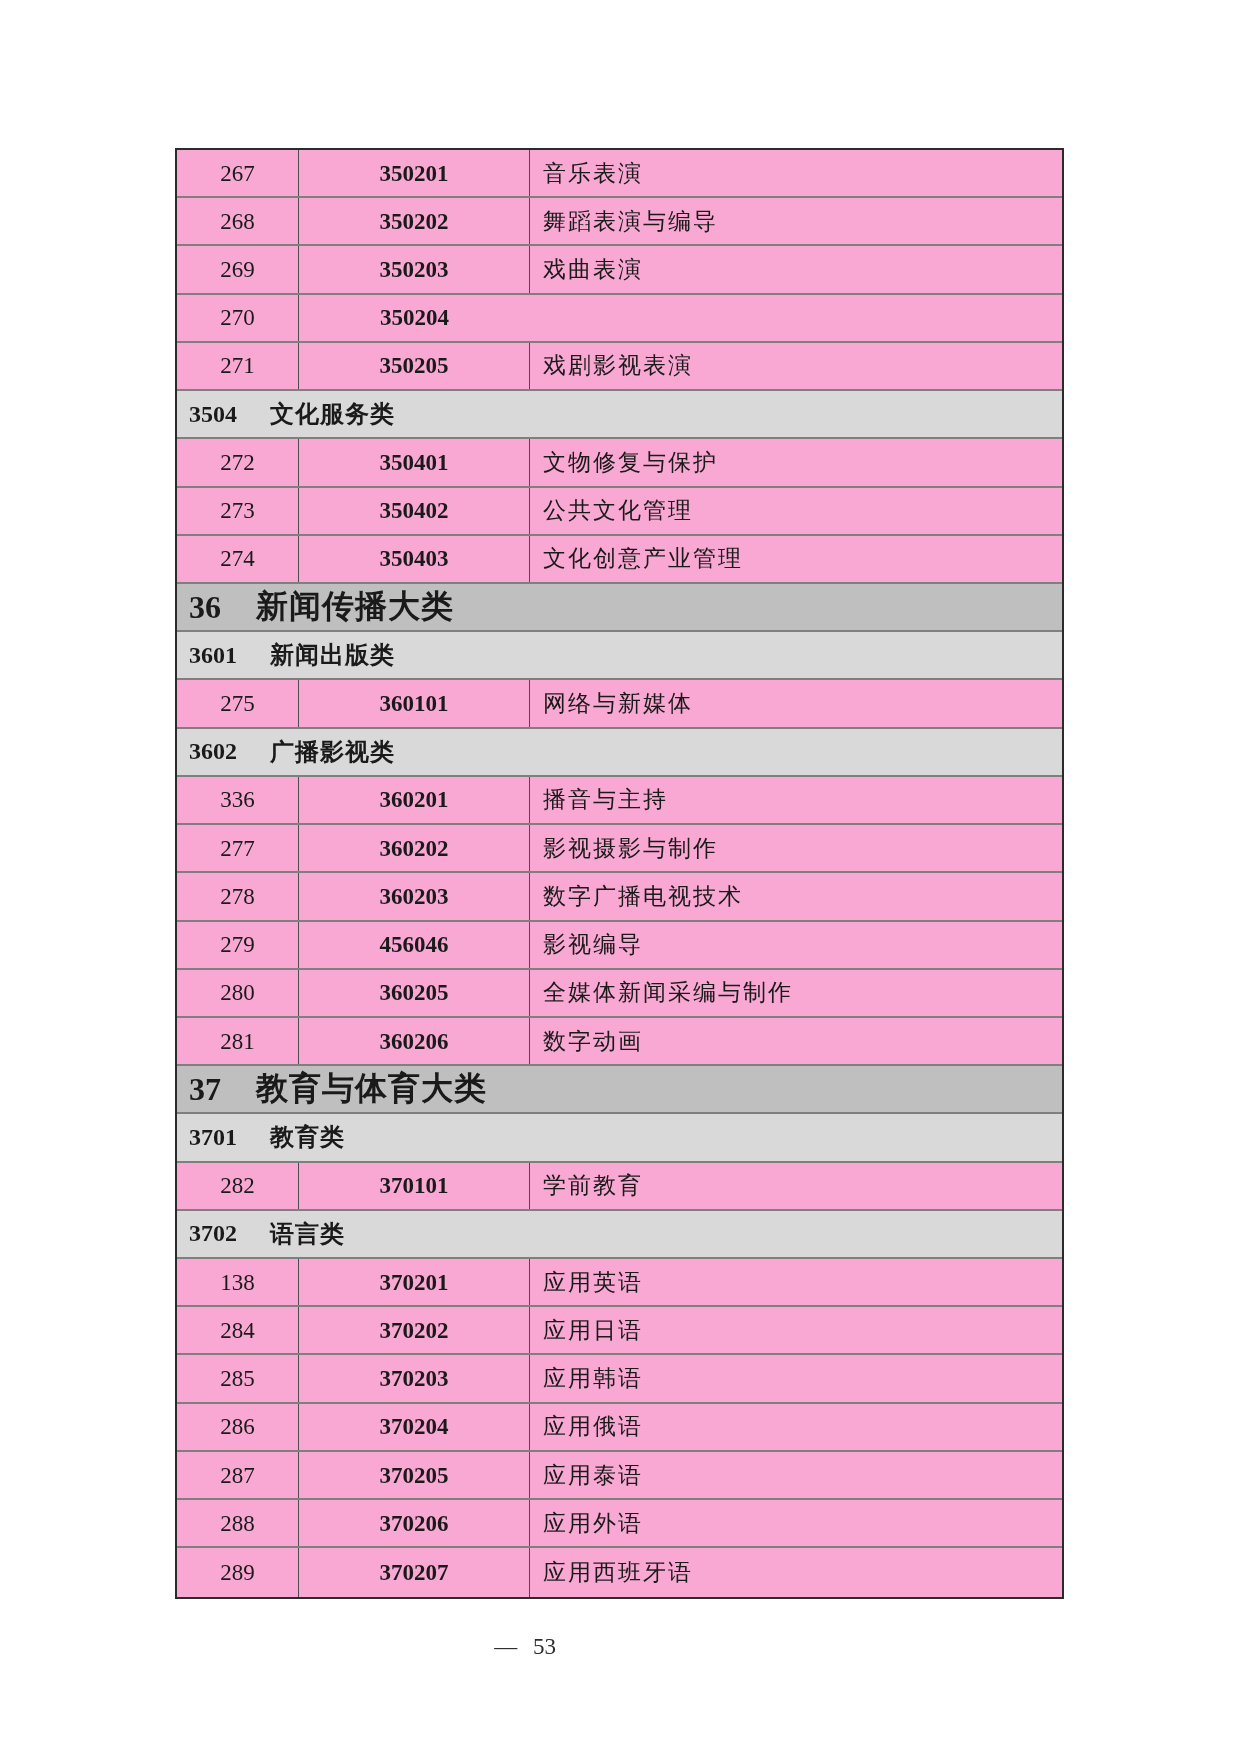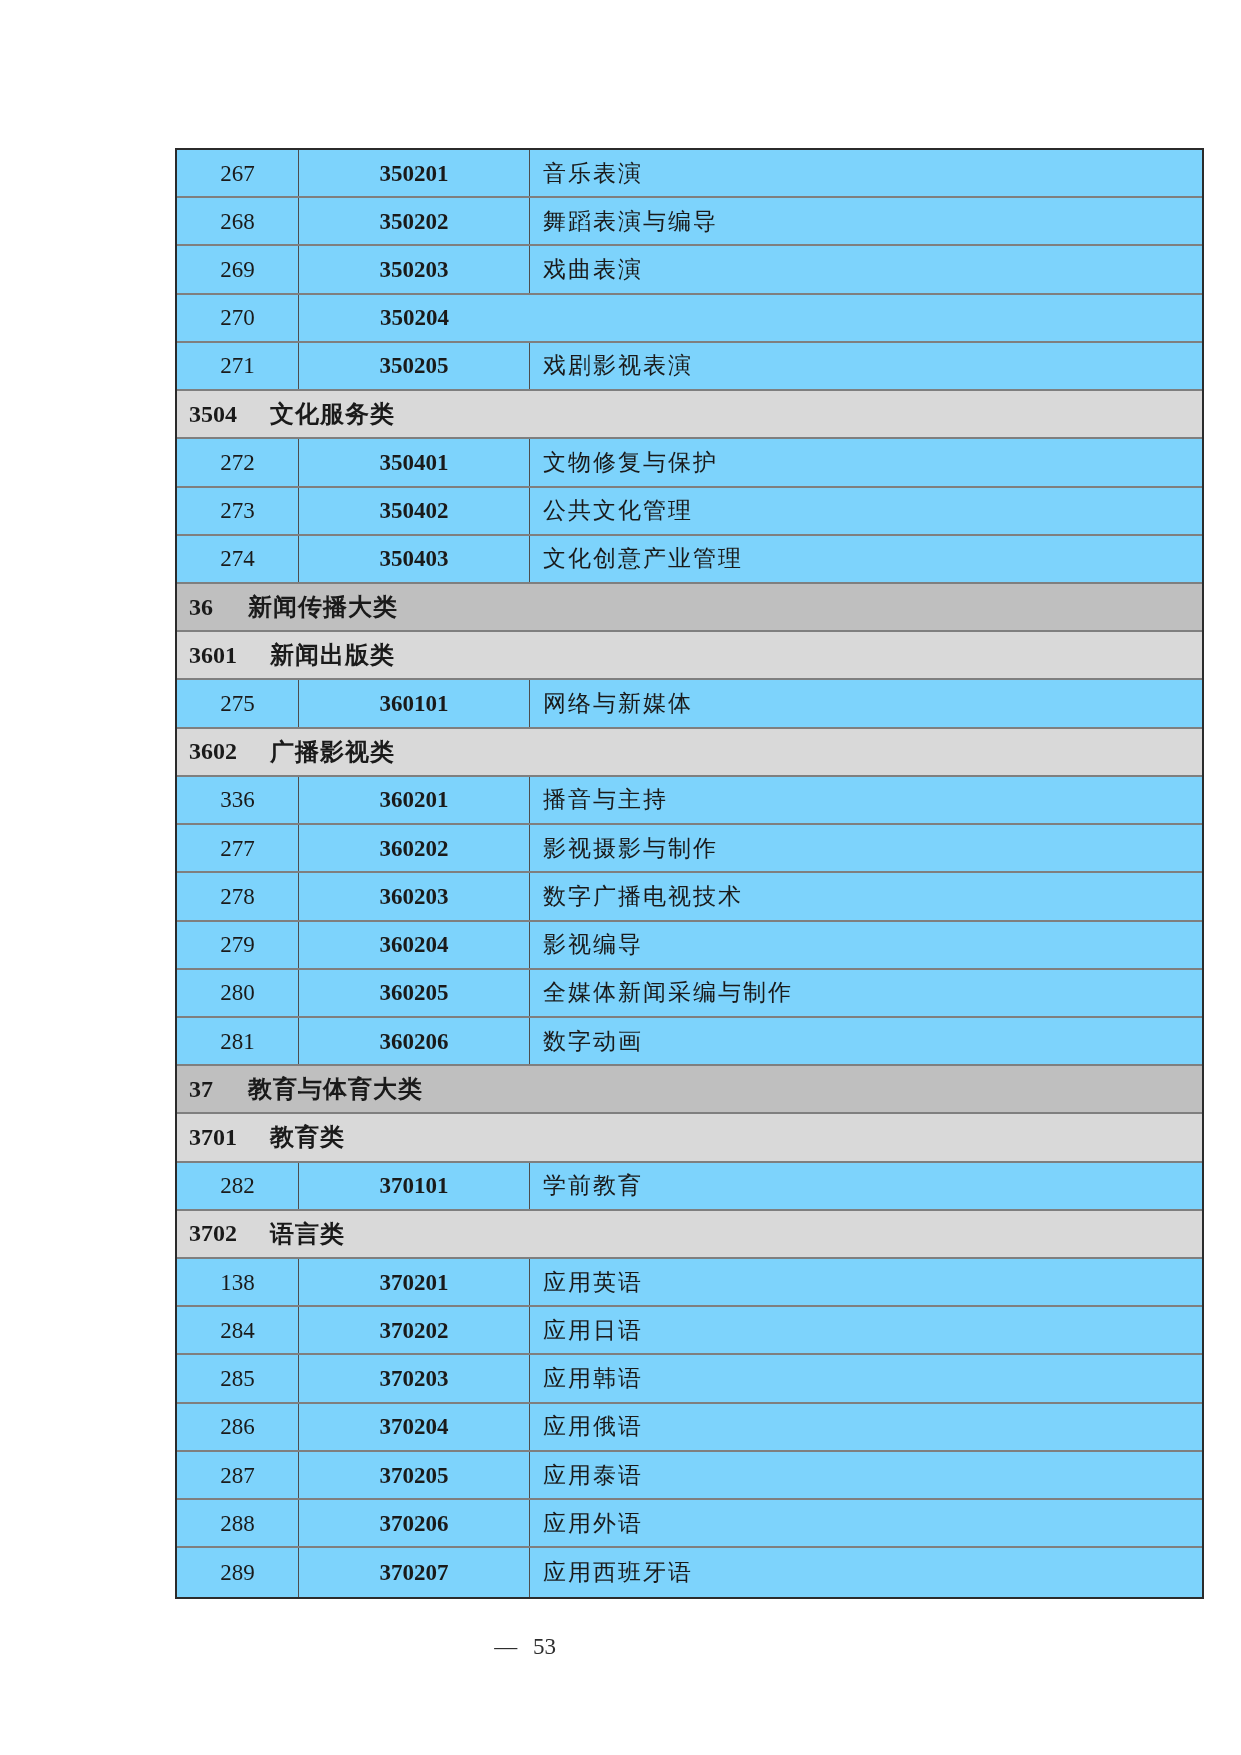--- a/index.html
+++ b/index.html
@@ -11,24 +11,24 @@
     width: 1241px;
     height: 1755px;
     position: relative;
     font-family: "Liberation Serif", "DejaVu Serif", serif;
     color: var(--text, #1a1a1a);
   }
   .doc-table {
     position: absolute;
     left: 175px;
     top: 148px;
-    width: 1029px;
+    width: 889px;
     box-sizing: border-box;
     border: 2px solid var(--outer-border, #2b2b2b);
-    background: #7dd3fc;
+    background: #f9a8d4;
   }
   .row {
     display: flex;
     align-items: stretch;
     height: 48.23px;
     box-sizing: border-box;
     border-bottom: 2px solid var(--border, #7f7f7f);
     overflow: hidden;
   }
   .row:last-child { border-bottom: none; }
@@ -58,21 +58,21 @@
     font-family: "Liberation Serif", "DejaVu Serif", serif;
     font-weight: bold;
   }
   .section .sec-label {
     font-family: "Liberation Sans", "DejaVu Sans", sans-serif;
     font-weight: bold;
     letter-spacing: 1px;
   }
   .section.major {
     background: var(--major-bg, #bfbfbf);
-    font-size: 24px;
+    font-size: 32px;
   }
   .section.major .sec-num { margin-right: 10px; }
   .section.sub {
     background: var(--sub-bg, #d9d9d9);
     font-size: 24px;
   }
   .section.sub .sec-num { margin-right: 8px; }
   .page-footer {
     position: absolute;
     left: 175px;
@@ -158,21 +158,21 @@
       <div class="cell code">360202</div>
       <div class="cell name">影视摄影与制作</div>
     </div>
     <div class="row data-row">
       <div class="cell no">278</div>
       <div class="cell code">360203</div>
       <div class="cell name">数字广播电视技术</div>
     </div>
     <div class="row data-row">
       <div class="cell no">279</div>
-      <div class="cell code">360204</div>
+      <div class="cell code">456046</div>
       <div class="cell name">影视编导</div>
     </div>
     <div class="row data-row">
       <div class="cell no">280</div>
       <div class="cell code">360205</div>
       <div class="cell name">全媒体新闻采编与制作</div>
     </div>
     <div class="row data-row">
       <div class="cell no">281</div>
       <div class="cell code">360206</div>

